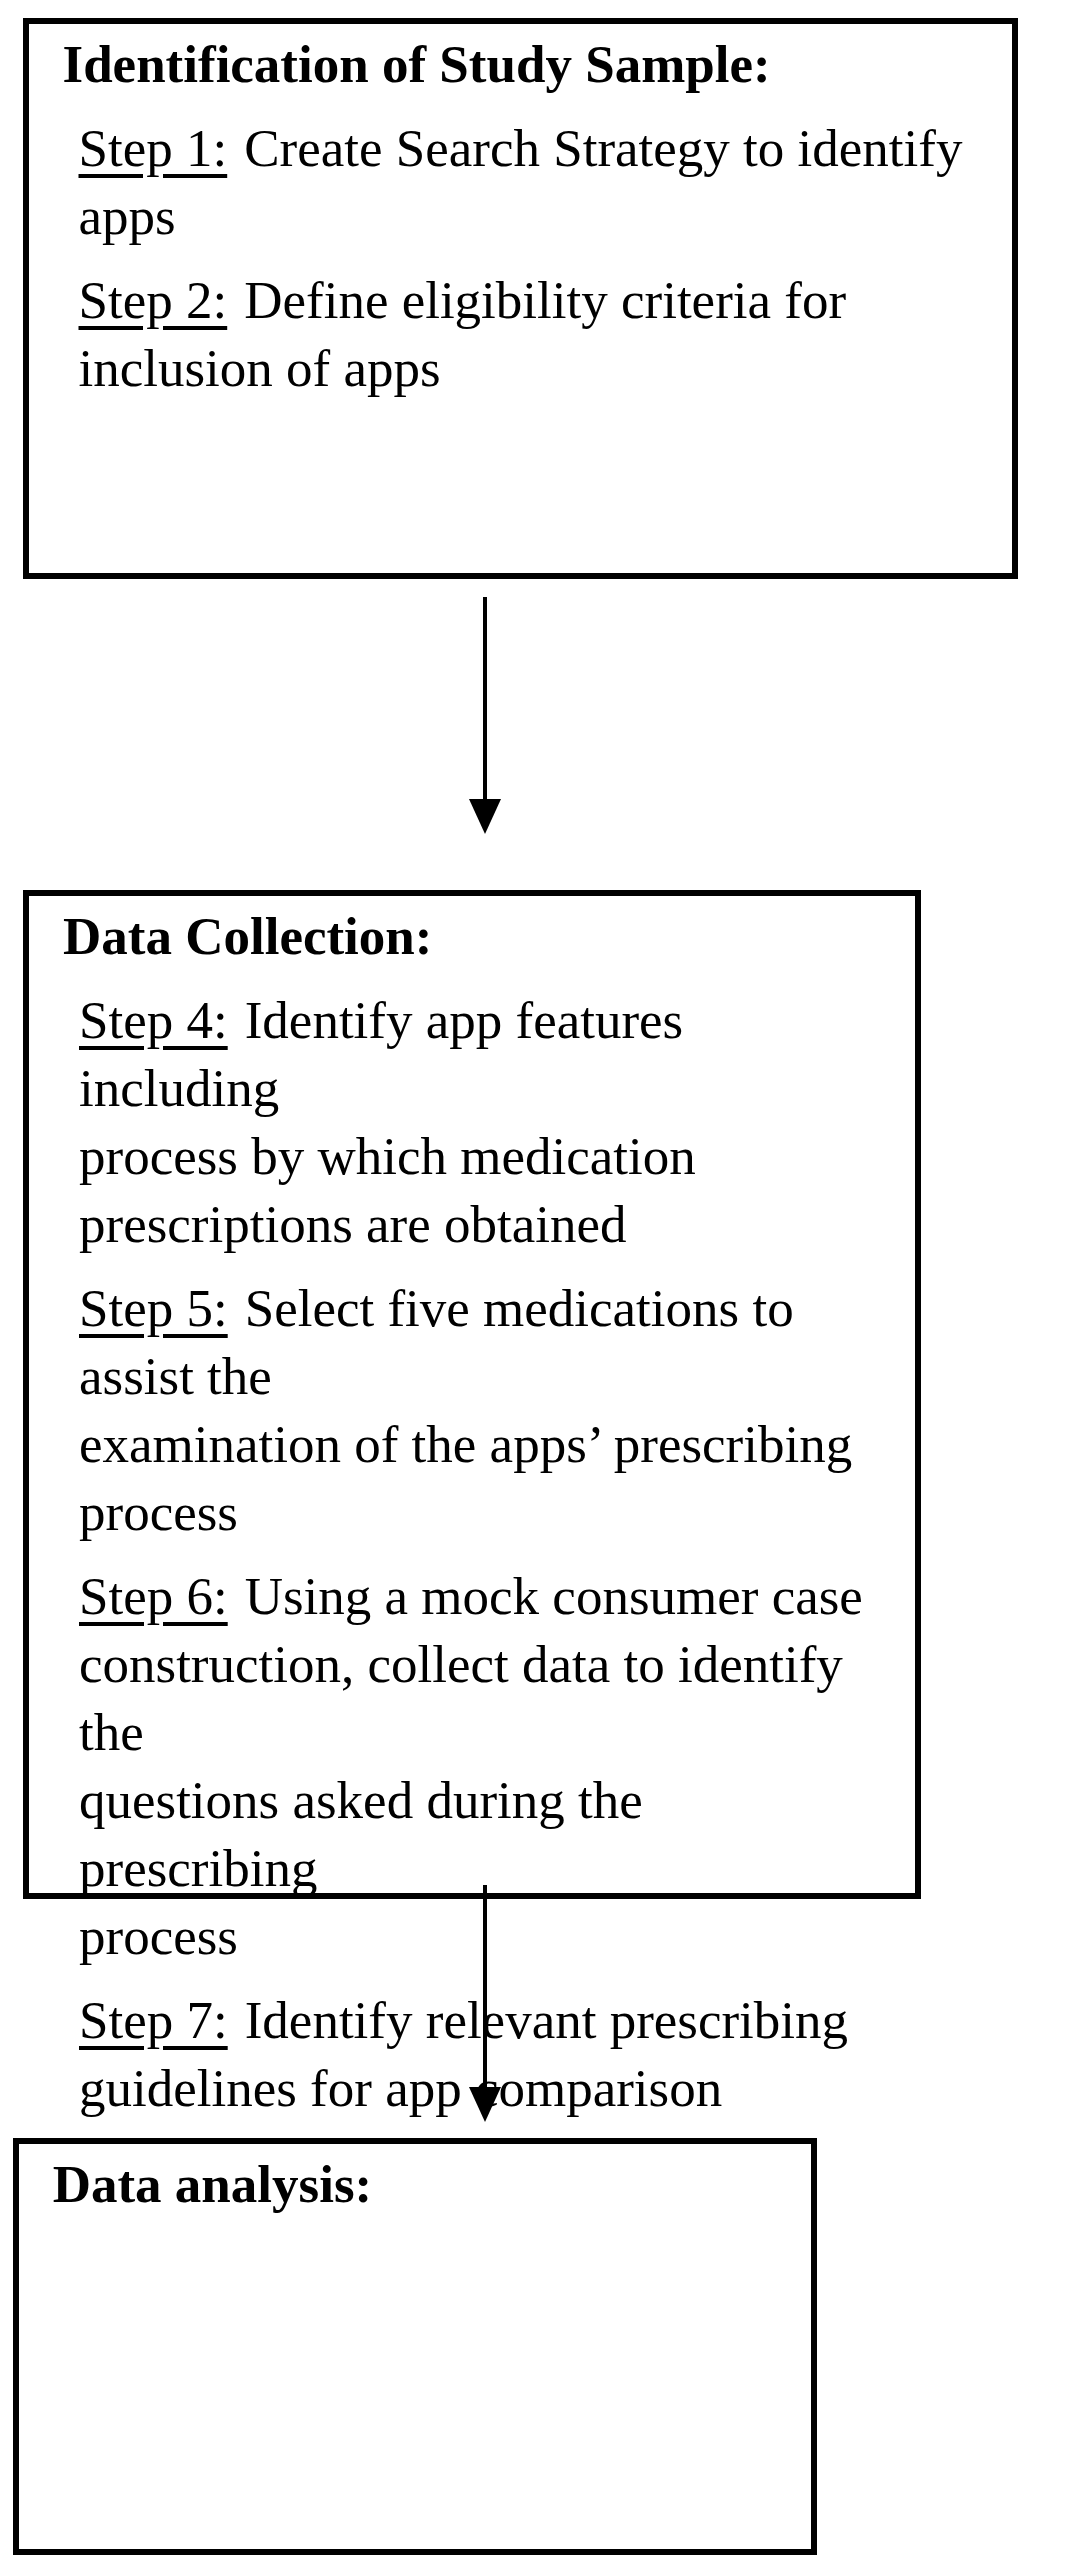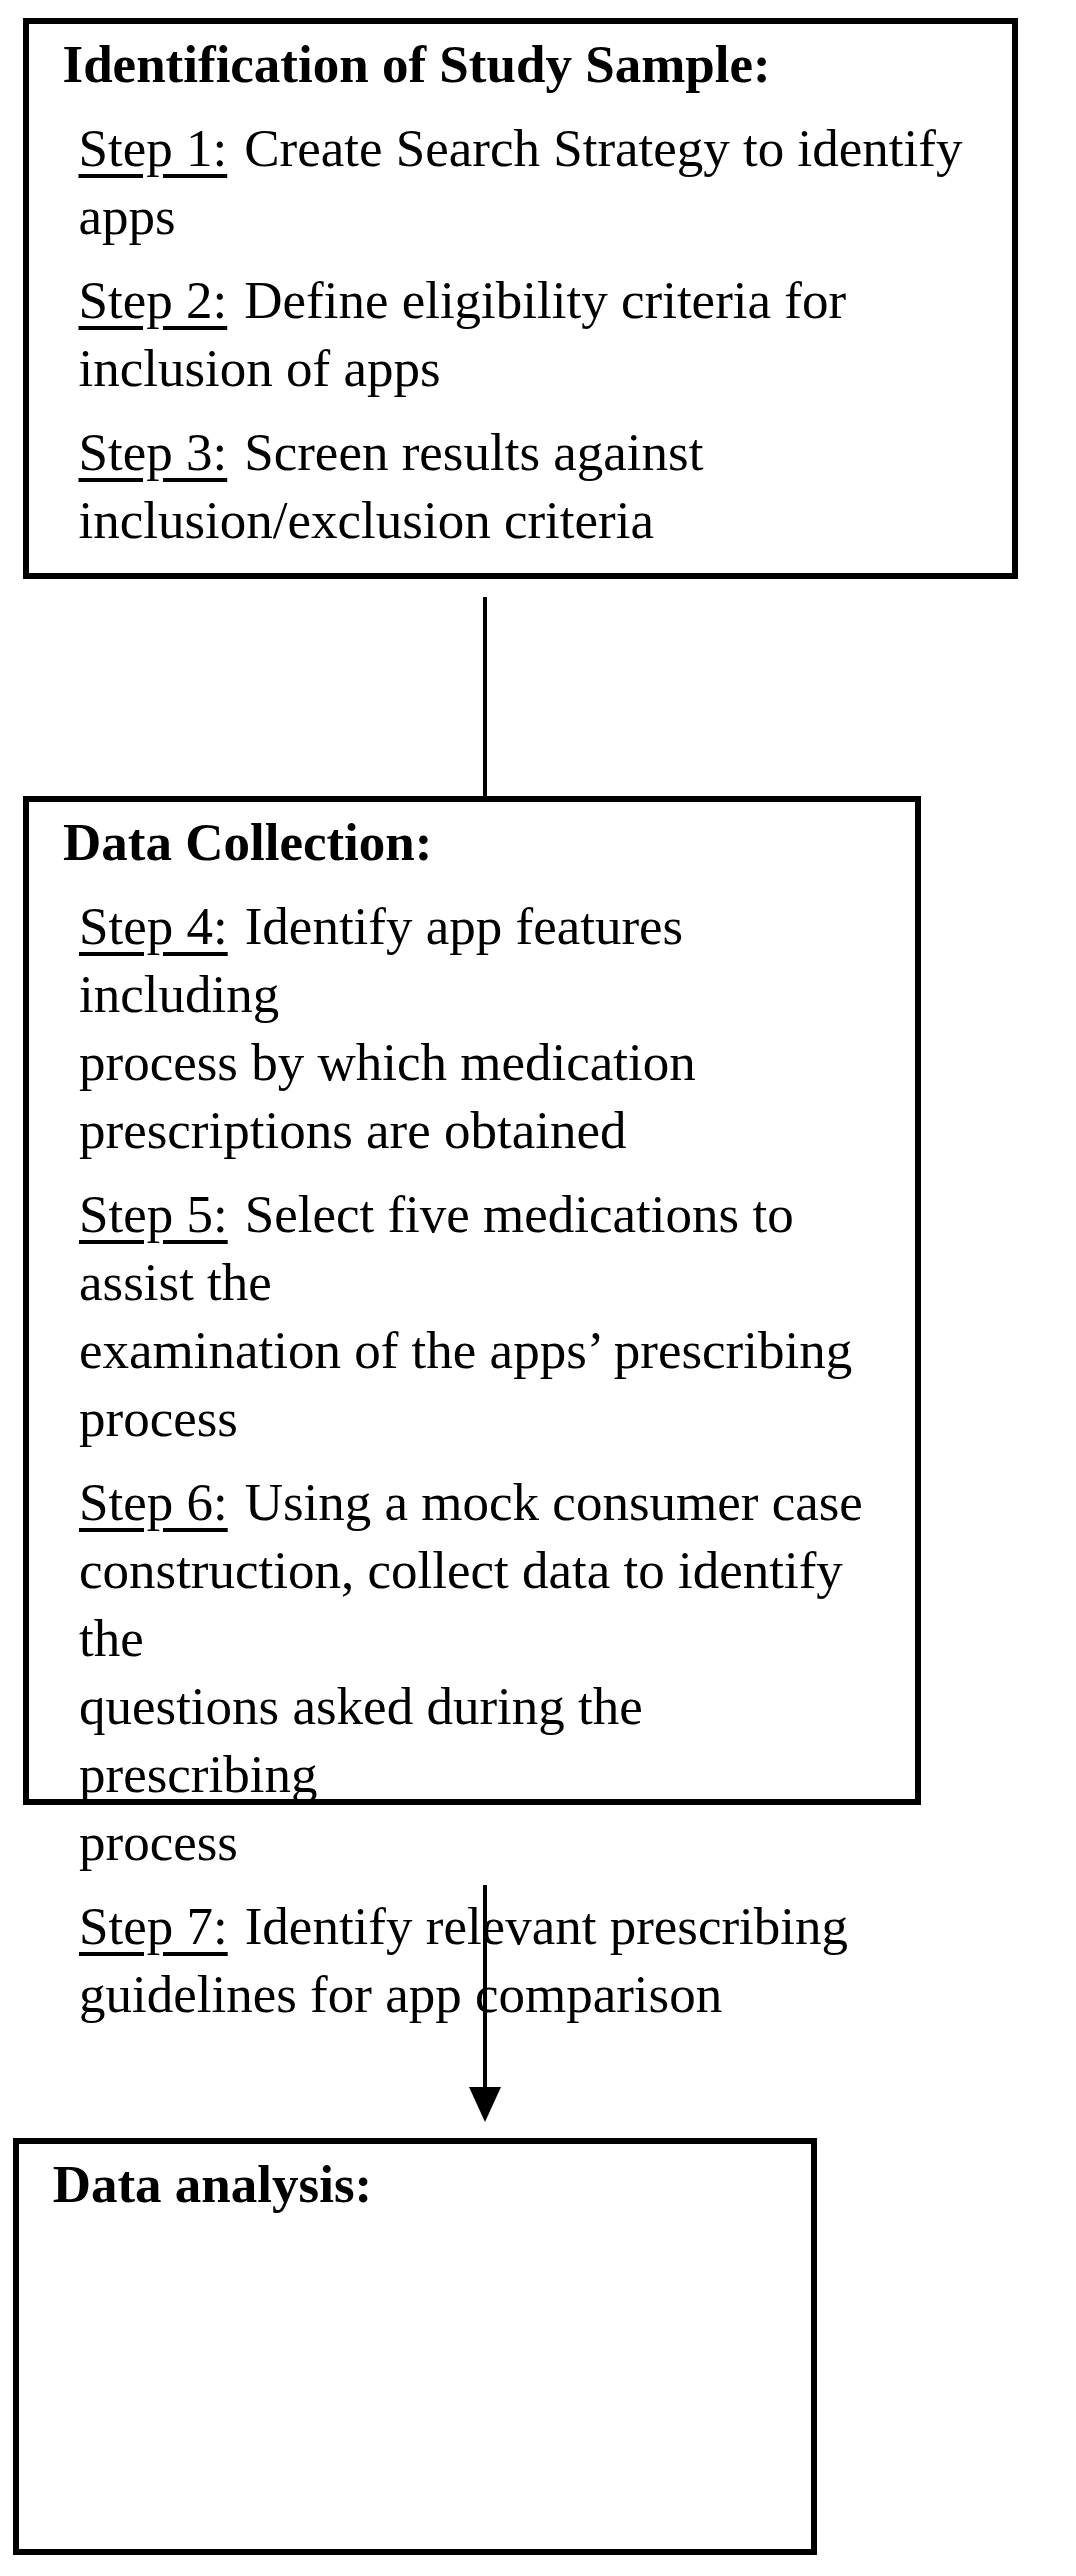--- a/index.html
+++ b/index.html
@@ -15,21 +15,21 @@
   .box {
     position: absolute;
     box-sizing: border-box;
     border: 6.3px solid #000000;
     background: #ffffff;
     padding: 6.3px 14px 0 34px;
     font-size: 53px;
     line-height: 68px;
   }
   .box-1 { left: 22.5px;  top: 17.6px;   width: 995px; height: 561px; }
-  .box-2 { left: 23px;  top: 796px; width: 898px; height: 1009px; }
+  .box-2 { left: 23px;  top: 890px; width: 898px; height: 1009px; }
   .box-3 { left: 12.7px;  top: 2138px; width: 804px; height: 417px; }
   .title { margin: 0; font-weight: bold; }
   .step  { margin: 16px; }
   .step-label {
     text-decoration: underline;
     text-decoration-thickness: 4.2px;
     text-underline-offset: 7.7px;
     margin-right: 17px;
   }
   .arrow { position: absolute; width: 32px; }
@@ -52,21 +52,20 @@
 </style>
 </head>
 <body>
 
 <div class="figure">
 
   <section class="box box-1">
     <p class="title">Identification of Study Sample:</p>
     <p class="step"><span class="step-label">Step 1:</span><span class="step-text">Create Search Strategy to identify<br>apps</span></p>
     <p class="step"><span class="step-label">Step 2:</span><span class="step-text">Define eligibility criteria for<br>inclusion of apps</span></p>
-    <p class="step"><span class="step-label">Step 3:</span><span class="step-text">Screen results against<br>inclusion/exclusion criteria</span></p>
   </section>
 
   <div class="arrow arrow-1">
     <div class="arrow-stem"></div>
     <div class="arrow-head"></div>
   </div>
 
   <section class="box box-2">
     <p class="title">Data Collection:</p>
     <p class="step"><span class="step-label">Step 4:</span><span class="step-text">Identify app features including<br>process by which medication<br>prescriptions are obtained</span></p>

